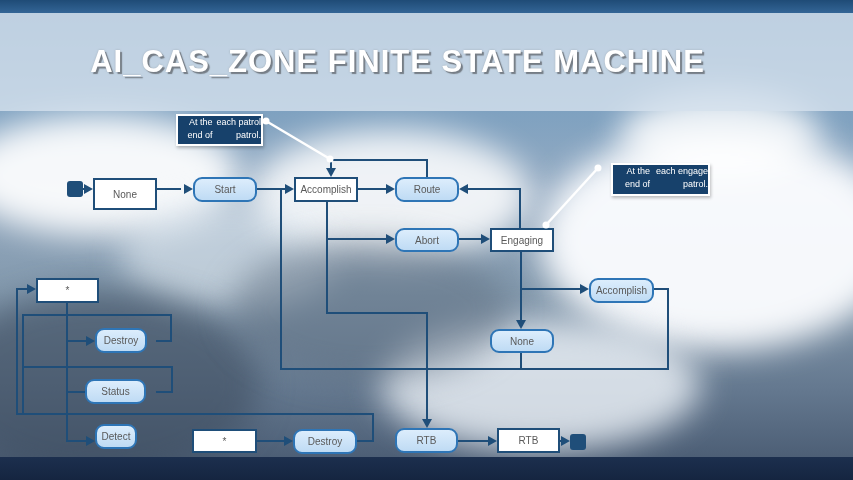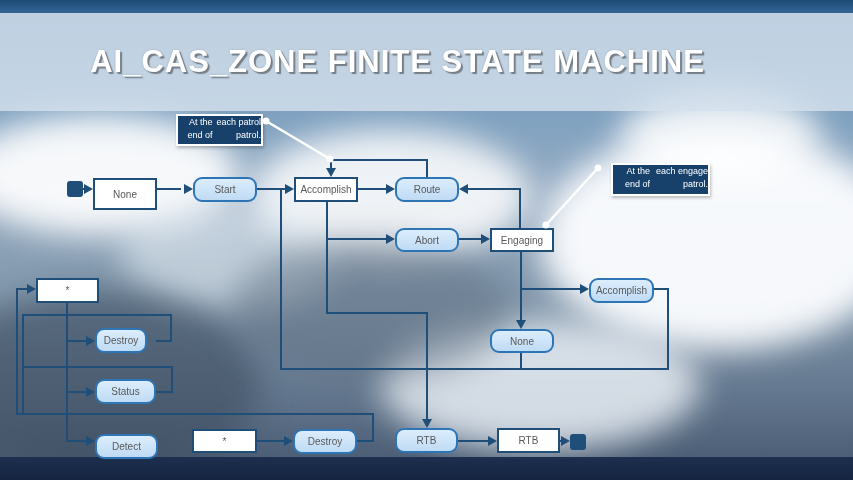--- a/index.html
+++ b/index.html
@@ -141,22 +141,22 @@
   <div class="node plain" style="left:93px;top:178px;width:64px;height:32px;">None</div>
   <div class="node round" style="left:193px;top:177px;width:64px;height:25px;">Start</div>
   <div class="node plain" style="left:294px;top:177px;width:64px;height:25px;">Accomplish</div>
   <div class="node round" style="left:395px;top:177px;width:64px;height:25px;">Route</div>
   <div class="node round" style="left:395px;top:228px;width:64px;height:24px;">Abort</div>
   <div class="node plain" style="left:490px;top:228px;width:64px;height:24px;">Engaging</div>
   <div class="node round" style="left:589px;top:278px;width:65px;height:25px;">Accomplish</div>
   <div class="node round" style="left:490px;top:329px;width:64px;height:24px;">None</div>
   <div class="node plain" style="left:36px;top:278px;width:63px;height:25px;">*</div>
   <div class="node round" style="left:95px;top:328px;width:52px;height:25px;">Destroy</div>
-  <div class="node round" style="left:95px;top:379px;width:61px;height:25px;">Status</div>
-  <div class="node round" style="left:95px;top:434px;width:63px;height:25px;">Detect</div>
+  <div class="node round" style="left:85px;top:379px;width:61px;height:25px;">Status</div>
+  <div class="node round" style="left:95px;top:424px;width:42px;height:25px;">Detect</div>
   <div class="node plain" style="left:192px;top:429px;width:65px;height:24px;">*</div>
   <div class="node round" style="left:293px;top:429px;width:64px;height:25px;">Destroy</div>
   <div class="node round" style="left:395px;top:428px;width:63px;height:25px;">RTB</div>
   <div class="node plain" style="left:497px;top:428px;width:63px;height:25px;">RTB</div>
   <div class="term" style="left:570px;top:434px;"></div>
 
   <div class="callout" style="left:176px;top:114px;width:87px;height:32px;">
     <div>At the end of</div>
     <div>each patrol patrol.</div>
   </div>

